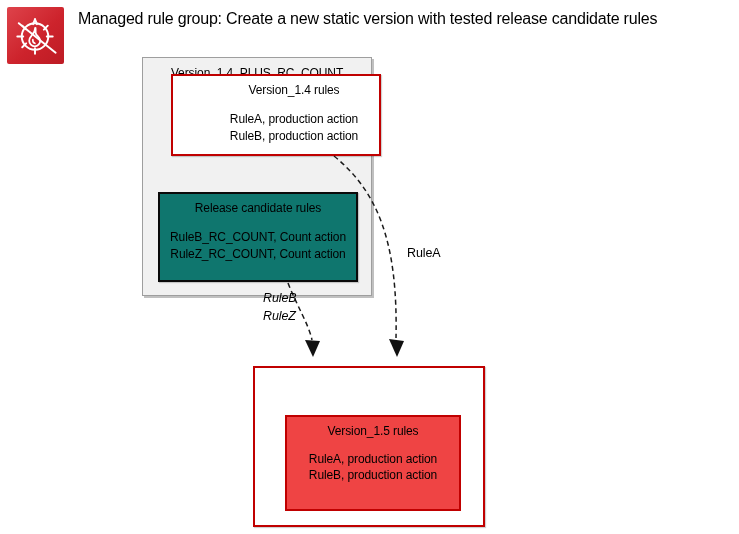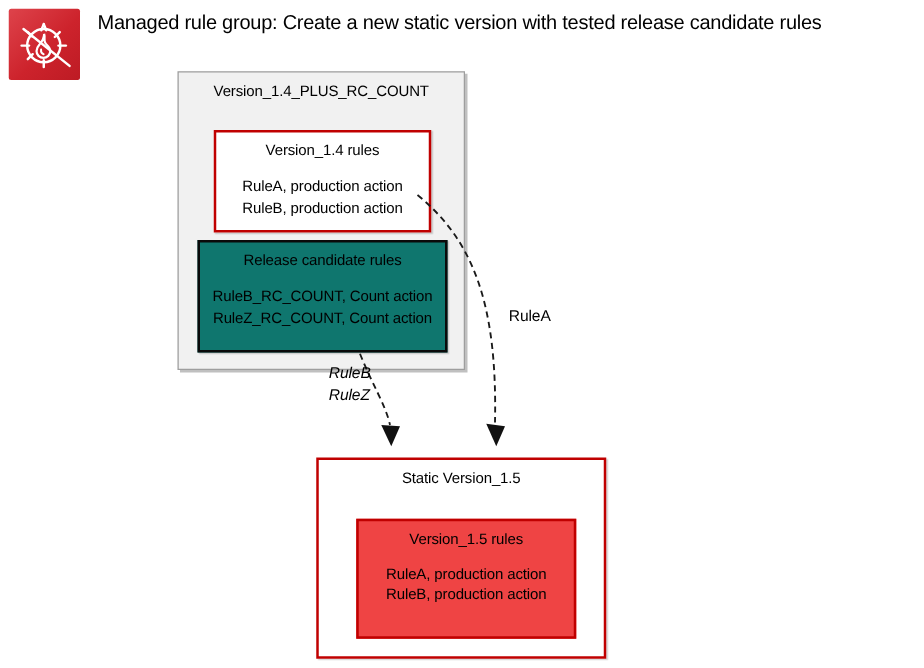--- a/index.html
+++ b/index.html
@@ -21,22 +21,22 @@
   .box-title{margin-top:7px;text-align:center;font-size:12px;letter-spacing:-0.1px;}
   .rules{margin-top:14px;text-align:center;font-size:12px;line-height:16.5px;letter-spacing:-0.1px;}
   
   .outer-box{
     position:absolute;left:142px;top:57px;width:228px;height:237px;
     background:#f1f1f1;border:1px solid #9e9e9e;
     box-shadow:2px 2px 0 rgba(140,140,140,0.55);
   }
   .outer-box .box-title{margin-top:8px;}
   .red-box-a{
-    position:absolute;left:171px;top:104px;width:170px;height:78px;
-    background:#ffffff;border:2px solid #c00000;box-shadow:1px 1px 1px rgba(0,0,0,0.18);
+    position:absolute;left:171px;top:74px;width:170px;height:78px;
+    background:#ffffff;border:2px solid #c00000;box-shadow:1px 1px 1px rgba(0,0,0,0.18);padding-left:36px;
   }
   .black-box{
     position:absolute;left:158px;top:192px;width:196px;height:86px;
     background:#0f766e;border:2.5px solid #0a0a0a;box-shadow:1px 1px 1px rgba(0,0,0,0.18);
   }
   .static-box{
     position:absolute;left:253px;top:366px;width:228px;height:157px;
     background:#ffffff;border:2px solid #c00000;box-shadow:1px 1px 1px rgba(0,0,0,0.18);
   }
   .red-box-b{
@@ -107,21 +107,20 @@
     <polygon points="313,357 305,340 320,341" fill="#111"></polygon>
   </svg>
 
   <div class="lbl lbl-rulea">RuleA</div>
   <div class="lbl lbl-rulebz">
     <div>RuleB</div>
     <div>RuleZ</div>
   </div>
 
   <div class="static-box">
-    <div class="box-title">Static Version_1.5</div>
     <div class="red-box-b">
       <div class="box-title">Version_1.5 rules</div>
       <div class="rules">
         <div>RuleA, production action</div>
         <div>RuleB, production action</div>
       </div>
     </div>
   </div>
 
 </div>

